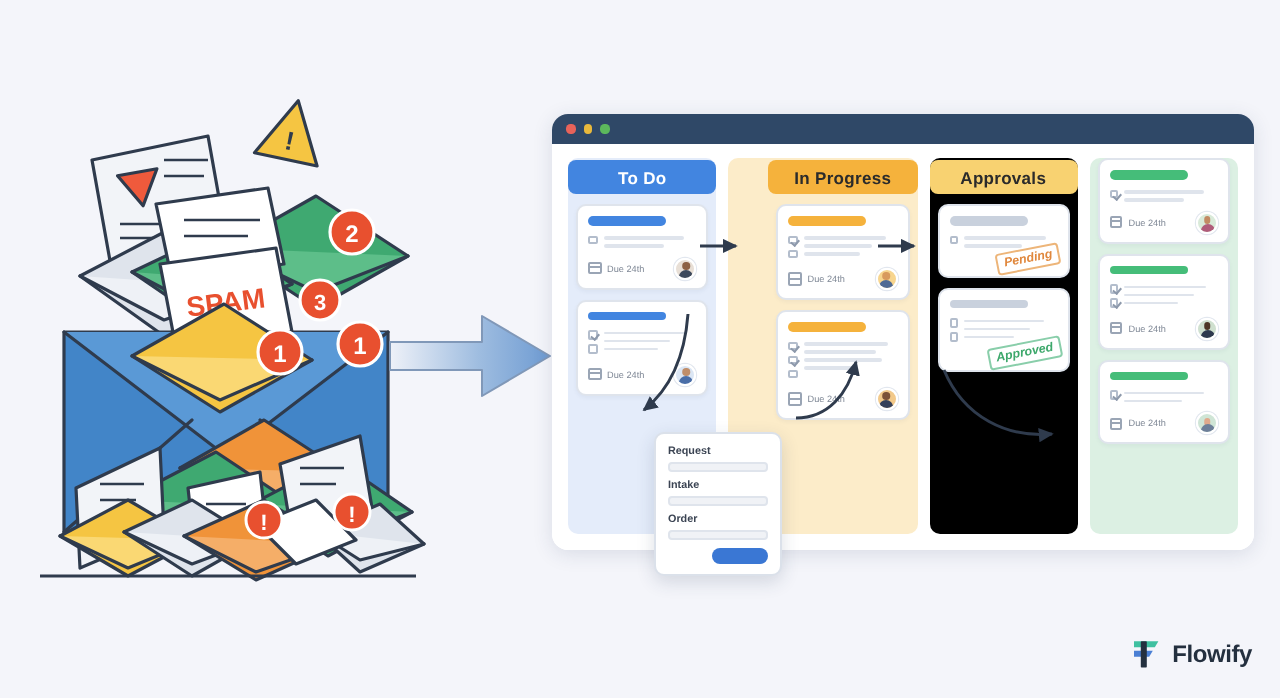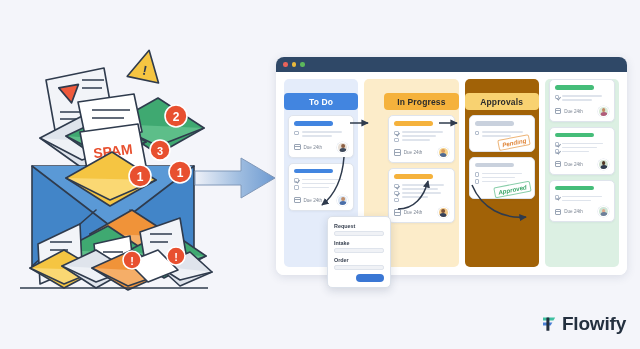--- a/index.html
+++ b/index.html
@@ -45,28 +45,28 @@
     background: #fff;
   }
   .column {
     flex: 1 1 0; min-width: 0;
     display: flex; flex-direction: column;
     border-radius: 5px;
     padding: 0 0 4px 0;
   }
   .col-todo     { background: #e4ecfa; }
   .col-progress { background: #fcecc9; padding-left: 20px; }
-  .col-approvals{ background: #a16207; }
+  .col-approvals{ background: #000000; }
   .col-done     { background: #dcf0e3; }
 
   .col-head {
     height: 17px; border-radius: 4px;
     display: flex; align-items: center; justify-content: center;
     font-size: 8.5px; font-weight: bold; letter-spacing: .15px;
-    margin: 14px 0 5px 0;
+    margin: 1px 0 5px 0;
   }
   .h-todo      { background: #4285e0; color:#fff; }
   .h-progress  { background: #f5b23c; color:#2b2b2b; }
   .h-approvals { background: #f8d271; color:#2b2b2b; }
   .h-done      { background: #45bd79; color:#fff; }
 
   .col-body { flex:1; display:flex; flex-direction:column; gap:5px; padding: 0 4px; overflow:hidden; }
 
   .card {
     background: #fff;
@@ -145,21 +145,21 @@
   .f-input { height:5.5px; background:#f0f2f6; border:0.8px solid #dfe4ec; border-radius:2px; margin-bottom:4px; }
   .f-submit {
     margin-top:auto; margin-left:auto;
     width:28px; height:8px; border-radius:4px; background:#3a77d4; border:none;
   }
 
   
   .logo { position:absolute; right:14px; bottom:14px; display:flex; align-items:center; gap:5px; }
   .logo-mark { width:15px; height:16px; }
   .logo-mark svg { display:block; width:100%; height:100%; }
-  .logo-text { font-size:19px; font-weight:bold; color:#24303f; letter-spacing:-.2px; }
+  .logo-text { font-size:12px; font-weight:bold; color:#24303f; letter-spacing:-.2px; }
 </style>
 </head>
 <body style="background: rgb(244, 245, 250);">
 
 <div class="stage">
 
   <div class="illustration">
     <svg viewBox="0 0 210 270" xmlns="http://www.w3.org/2000/svg">
       <defs>
         <style>

